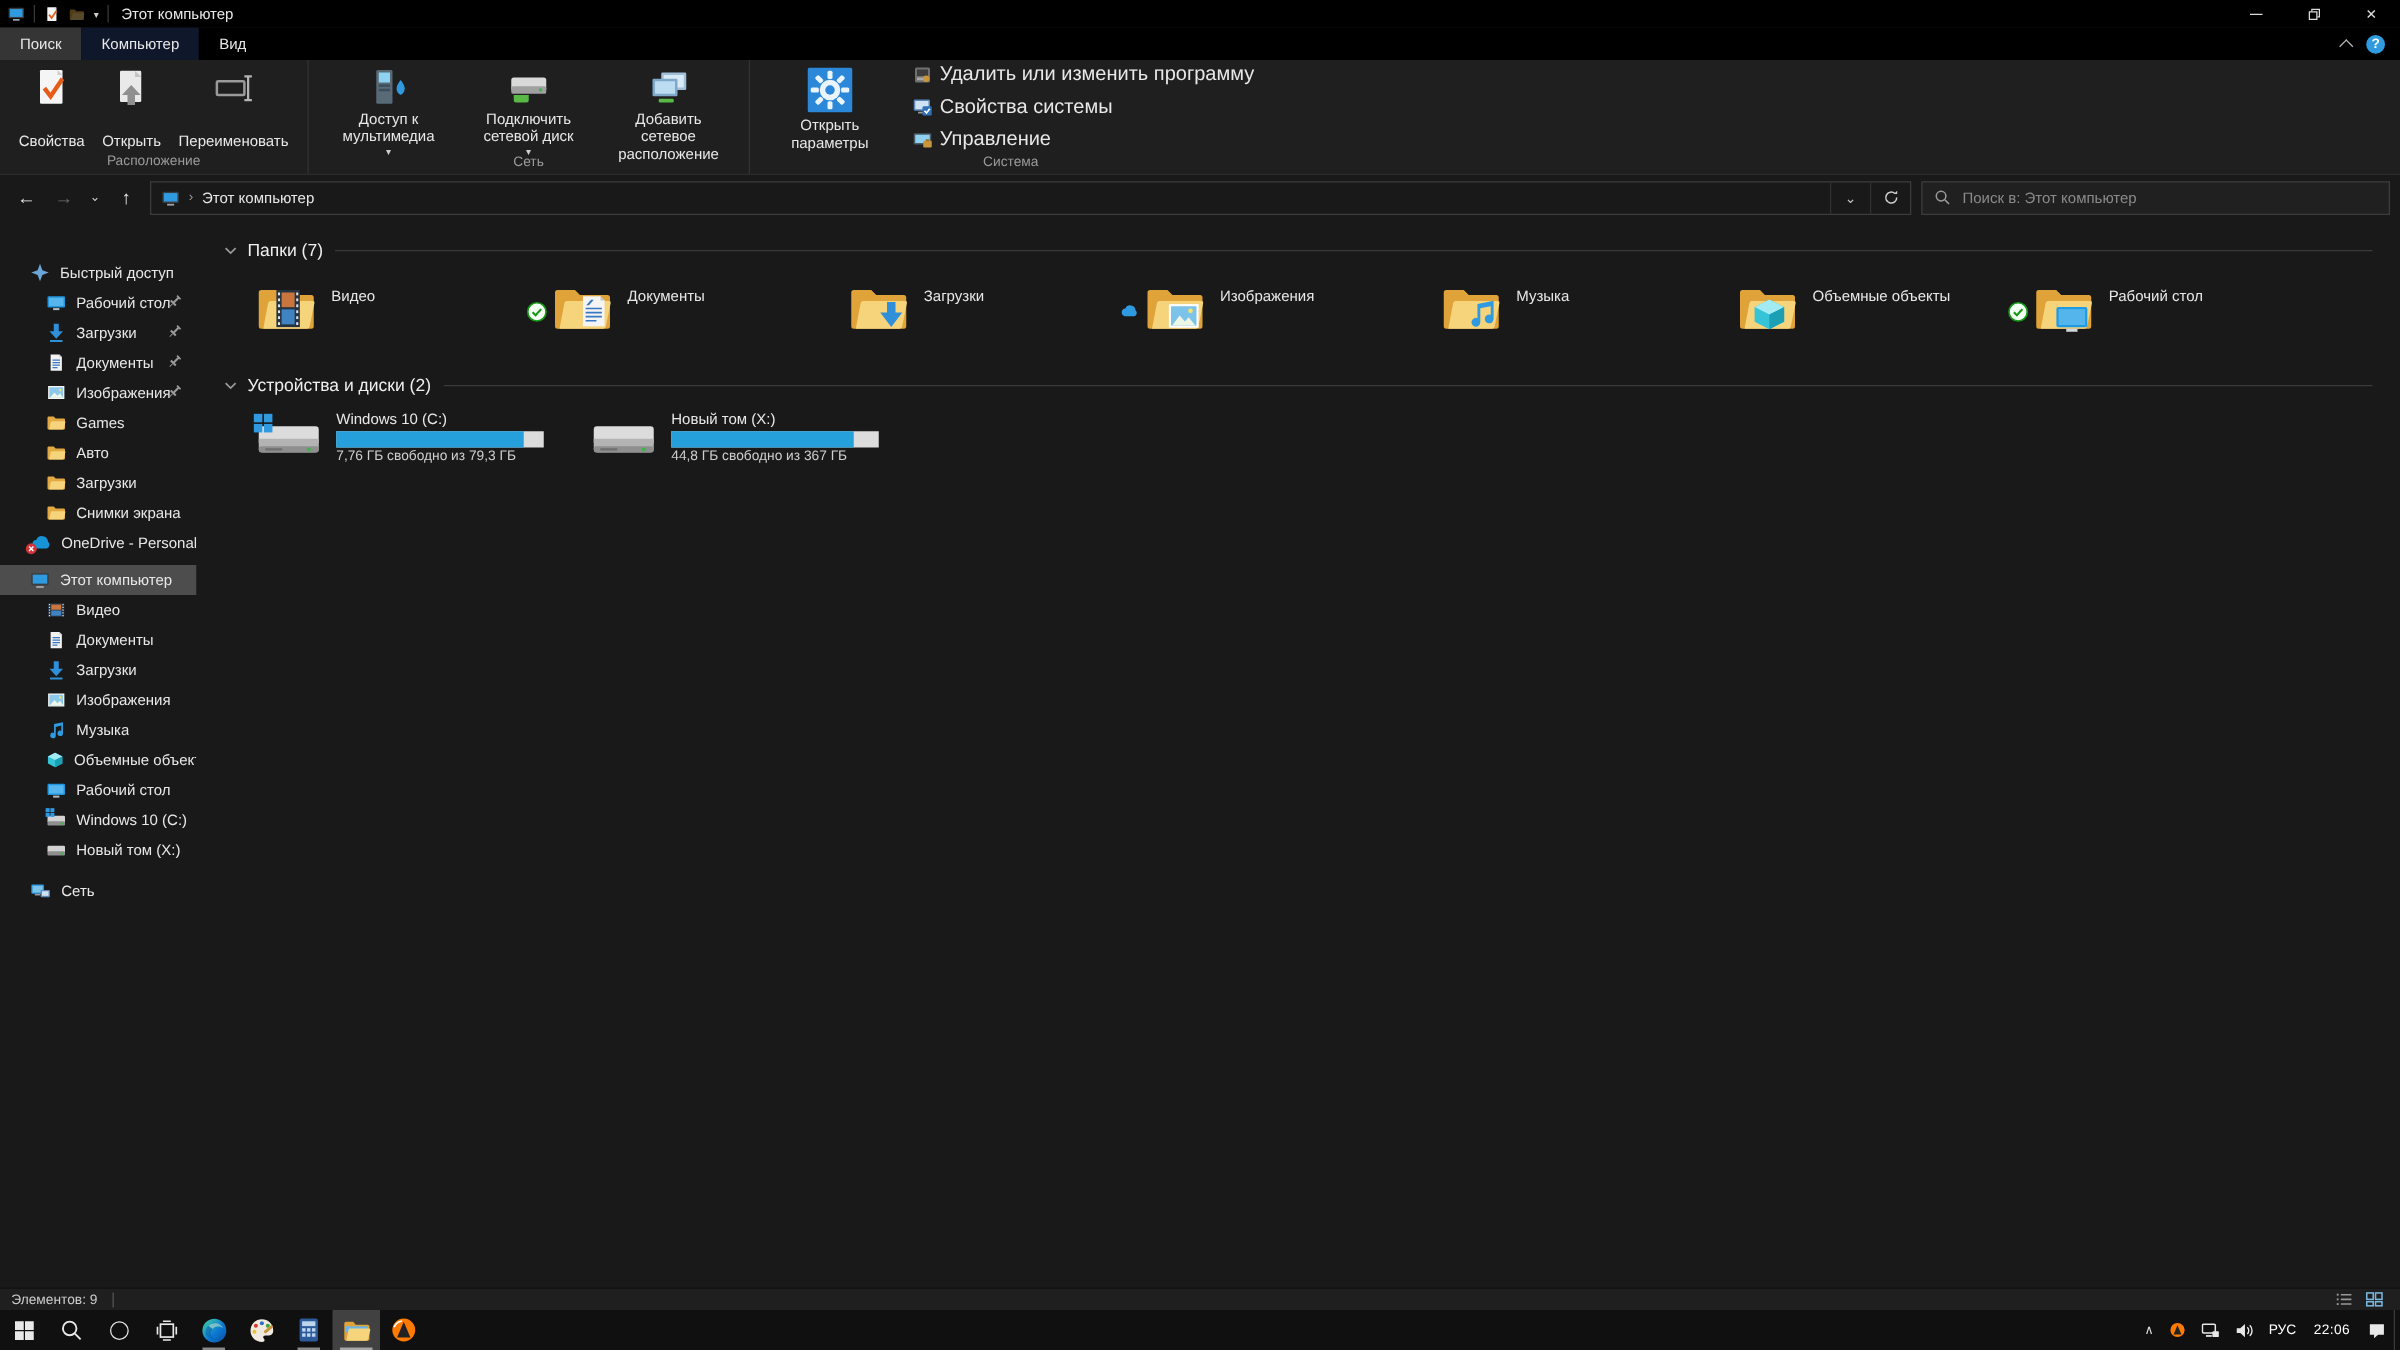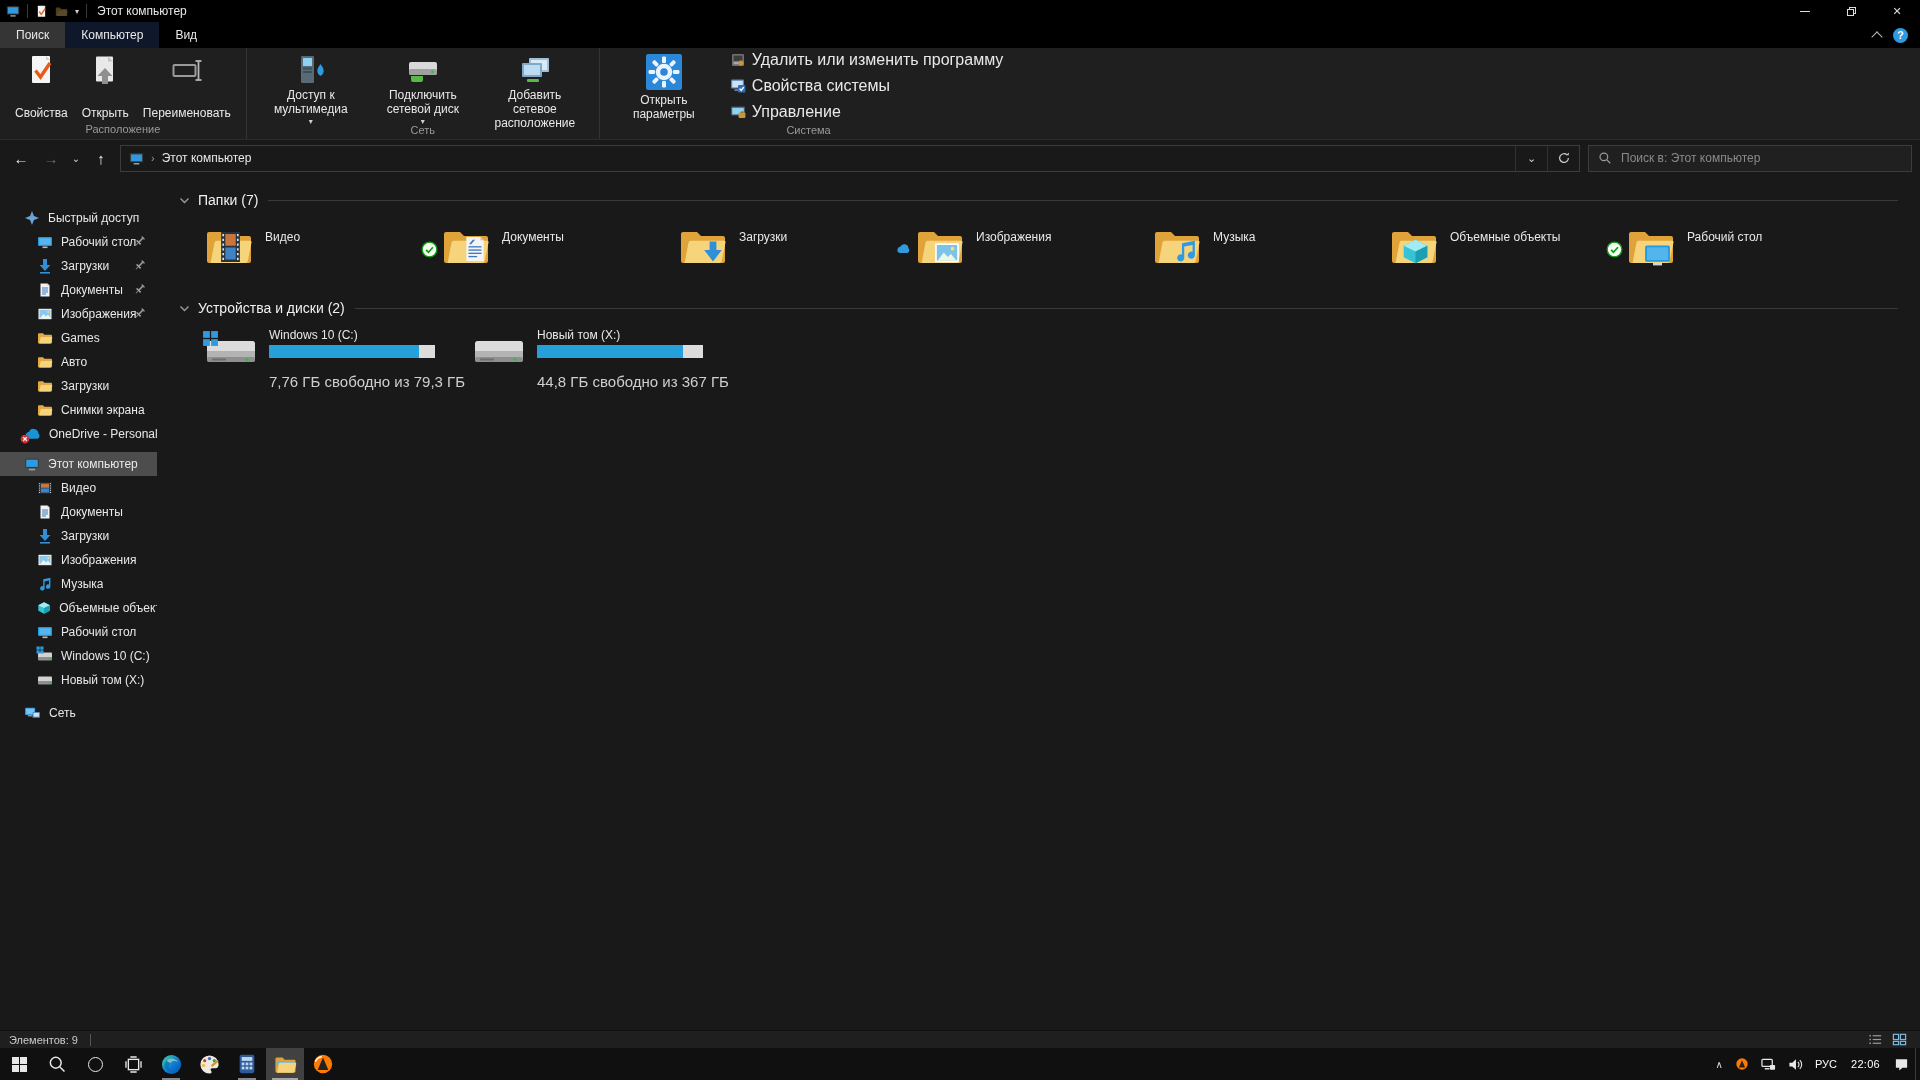--- a/index.html
+++ b/index.html
@@ -41,21 +41,21 @@
 
   
   .nav{height:36px;display:flex;align-items:center;background:#191919;padding:0 6px}
   .navbtn{width:30px;height:26px;display:flex;align-items:center;justify-content:center;font-size:15px;color:#e8e8e8}
   .navbtn.dim{color:#6b6b6b}
   .navbtn.small{width:20px;font-size:10px;color:#cfcfcf}
   .addr{flex:1;height:27px;border:1px solid #3c3c3c;background:#191919;display:flex;align-items:center;padding-left:8px;margin:0 8px 0 4px;font-size:12px}
   .crumb-sep{color:#9a9a9a;margin:0 7px;font-size:11px}
   .addr-right{margin-left:auto;display:flex;height:100%}
   .addr-cell{width:32px;display:flex;align-items:center;justify-content:center;color:#cfcfcf;border-left:1px solid #303030;font-size:11px}
-  .search{width:324px;height:27px;border:1px solid #3c3c3c;background:#202020;display:flex;align-items:center;padding:0 9px;gap:9px;margin-right:2px}
+  .search{width:375px;height:27px;border:1px solid #3c3c3c;background:#202020;display:flex;align-items:center;padding:0 9px;gap:9px;margin-right:2px}
   .search input{flex:1;background:transparent;border:none;outline:none;color:#e8e8e8;font-size:12px;font-family:"Liberation Sans",sans-serif}
   .search input::placeholder{color:#8a8a8a}
 
   
   .content{display:flex;height:854px;background:#191919}
   .sidebar{width:157px;flex-shrink:0;padding-top:30px;font-size:12px}
   .srow{height:24px;display:flex;align-items:center;gap:8px;padding-left:24px;position:relative;white-space:nowrap;overflow:hidden}
   .srow.child{padding-left:37px}
   .srow .slabel{overflow:hidden;text-overflow:clip}
   .srow .pin{position:absolute;right:11px;top:5px}
@@ -73,21 +73,21 @@
   .bigicon .base{position:absolute;left:0;top:2px}
   .bigicon .ovl{position:absolute}
   .tile-label{font-size:12px;margin-left:10px;margin-top:10px}
 
   .drives{display:flex;margin-left:26px}
   .drive{width:268px;display:flex;gap:12px}
   .drive-icon{width:52px;position:relative;margin-top:10px;flex-shrink:0}
   .drive-name{font-size:12px;margin-bottom:3px}
   .drive-bar{width:166px;height:13px;background:#dcdcdc}
   .drive-fill{height:100%;background:#26a0da}
-  .drive-free{font-size:15px;color:#cfcfcf;margin-top:15px;white-space:nowrap}
+  .drive-free{font-size:11px;color:#cfcfcf;margin-top:1px;white-space:nowrap}
 
   
   .status{height:18px;background:#1f1f1f;border-top:1px solid #101010;display:flex;align-items:center;padding:0 9px;font-size:11px;color:#ccc}
   .status-sep{width:1px;height:12px;background:#555;margin-left:12px}
   .viewbtns{margin-left:auto;display:flex;gap:4px;padding-right:2px}
   .viewbtn{width:20px;height:16px;display:flex;align-items:center;justify-content:center}
 
   
   .taskbar{height:32px;background:#101010;display:flex;align-items:center}
   .tb{width:38px;height:32px;display:flex;align-items:center;justify-content:center;position:relative}

